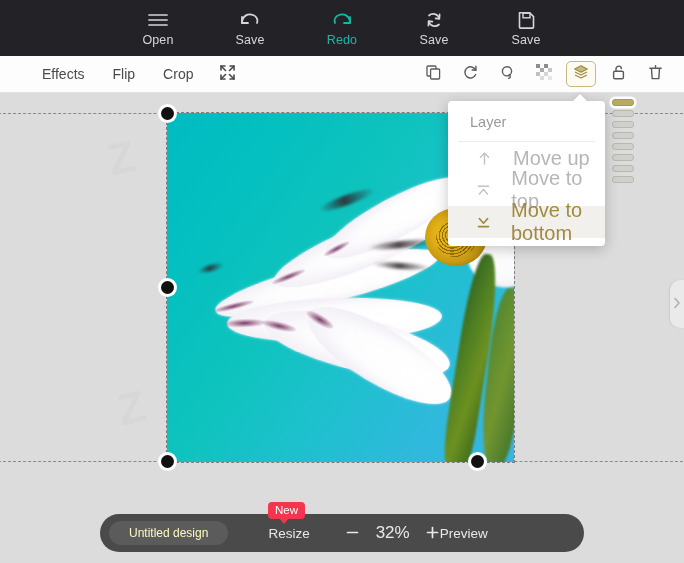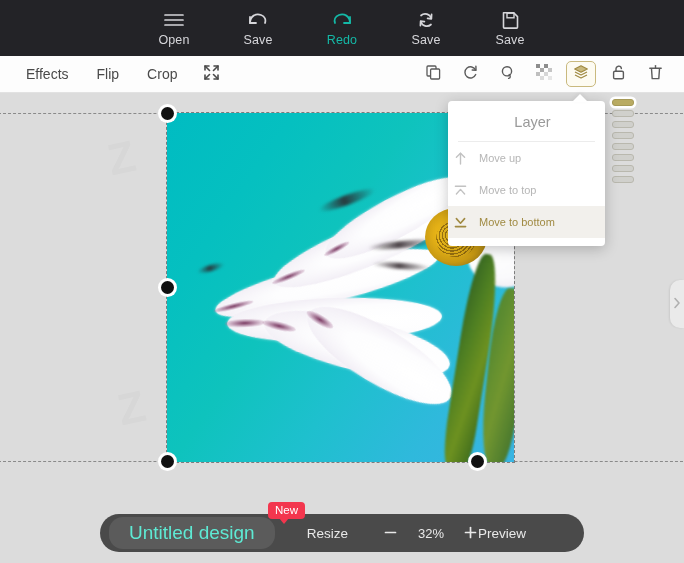--- a/index.html
+++ b/index.html
@@ -17,21 +17,21 @@
   }
 
   
   .topbar {
     position: absolute; top: 0; left: 0;
     width: 684px; height: 56px;
     background: #232327;
     display: flex;
     align-items: center;
     justify-content: center;
-    gap: 20px;
+    gap: 28px;
   }
   .topbtn {
     width: 64px;
     display: flex;
     flex-direction: column;
     align-items: center;
     justify-content: center;
     gap: 3px;
     color: #d6d6da;
     cursor: pointer;
@@ -44,21 +44,21 @@
 
   
   .subbar {
     position: absolute; top: 56px; left: 0;
     width: 684px; height: 37px;
     background: #fdfdfd;
     border-bottom: 1px solid #e2e2e2;
     display: flex;
     align-items: center;
   }
-  .subleft { display: flex; align-items: center; gap: 0px; padding-left: 12px; }
+  .subleft { display: flex; align-items: center; gap: 0px; padding-left: 28px; }
   .subleft .txtbtn {
     font-size: 14px; color: #4a4a4a;
     padding: 4px 14px; cursor: pointer; user-select: none;
     white-space: nowrap;
   }
   .subleft .iconbtn {
     padding: 4px 12px; cursor: pointer;
     display: flex; align-items: center;
   }
   .subright {
@@ -228,44 +228,43 @@
   
   .menu {
     position: absolute;
     left: 448px; top: 101px;
     width: 157px;
     background: #ffffff;
     border-radius: 4px;
     box-shadow: 0 3px 14px rgba(0,0,0,.22);
     padding: 0 0 8px 0;
     z-index: 40;
-    text-align: center;
   }
   .menu-caret {
     position: absolute;
     top: -7px; left: 124px;
     width: 0; height: 0;
     border-left: 8px solid transparent;
     border-right: 8px solid transparent;
     border-bottom: 8px solid #ffffff;
     filter: drop-shadow(0 -2px 2px rgba(0,0,0,.06));
   }
   .menu-title {
     font-size: 14.5px;
     color: #9a9a9a;
     padding: 13px 0 11px 12px;
     border-bottom: 1px solid #ececec;
     margin: 0 10px 0 10px;
   }
   .menu-item {
     display: flex; align-items: center;
-    gap: 10px;
+    gap: 20px;
     height: 32px;
-    padding-left: 4px;
-    font-size: 11px;
+    padding-left: 28px;
+    font-size: 20px;
     color: #2e2e2e;
     cursor: pointer;
     user-select: none;
   }
   .menu-item.disabled { color: #b6b6b6; cursor: default; }
   .menu-item.highlight {
     background: #f2f0ec;
     color: #a08a42;
   }
   .menu-item .mic { width: 17px; display:flex; align-items:center; justify-content:center; }
@@ -281,41 +280,41 @@
     display: flex; align-items: center;
     color: #e9e9e9;
     font-size: 13.5px;
     z-index: 30;
   }
   .doc-pill {
     margin-left: 9px;
     background: #5b5b5b;
     border-radius: 14px;
     padding: 5px 20px;
-    font-size: 19px;
-    color: #5eead4;
+    font-size: 12px;
+    color: #fef9c3;
     cursor: pointer;
     white-space: nowrap;
   }
   .resize-btn {
-    margin-left: 32px;
+    margin-left: 40px;
     cursor: pointer; position: relative;
     white-space: nowrap;
   }
   .zoomgroup {
     display: flex; align-items: center;
     margin-left: 36px;
     gap: 16px;
   }
   .zoomgroup .zbtn {
     font-size: 19px; line-height: 14px;
     cursor: pointer; color: #e9e9e9;
     width: 14px; text-align:center;
   }
-  .zoomgroup .zval { min-width: 34px; text-align: center; font-size: 13px; }
+  .zoomgroup .zval { min-width: 34px; text-align: center; font-size: 17px; }
   .preview-btn { cursor: pointer; white-space: nowrap; }
 
   .new-badge {
     position: absolute;
     left: 268px; bottom: 44px;
     background: #f3364e;
     color: #fff;
     font-size: 11.5px;
     padding: 2px 7px 3px 7px;
     border-radius: 4px;

